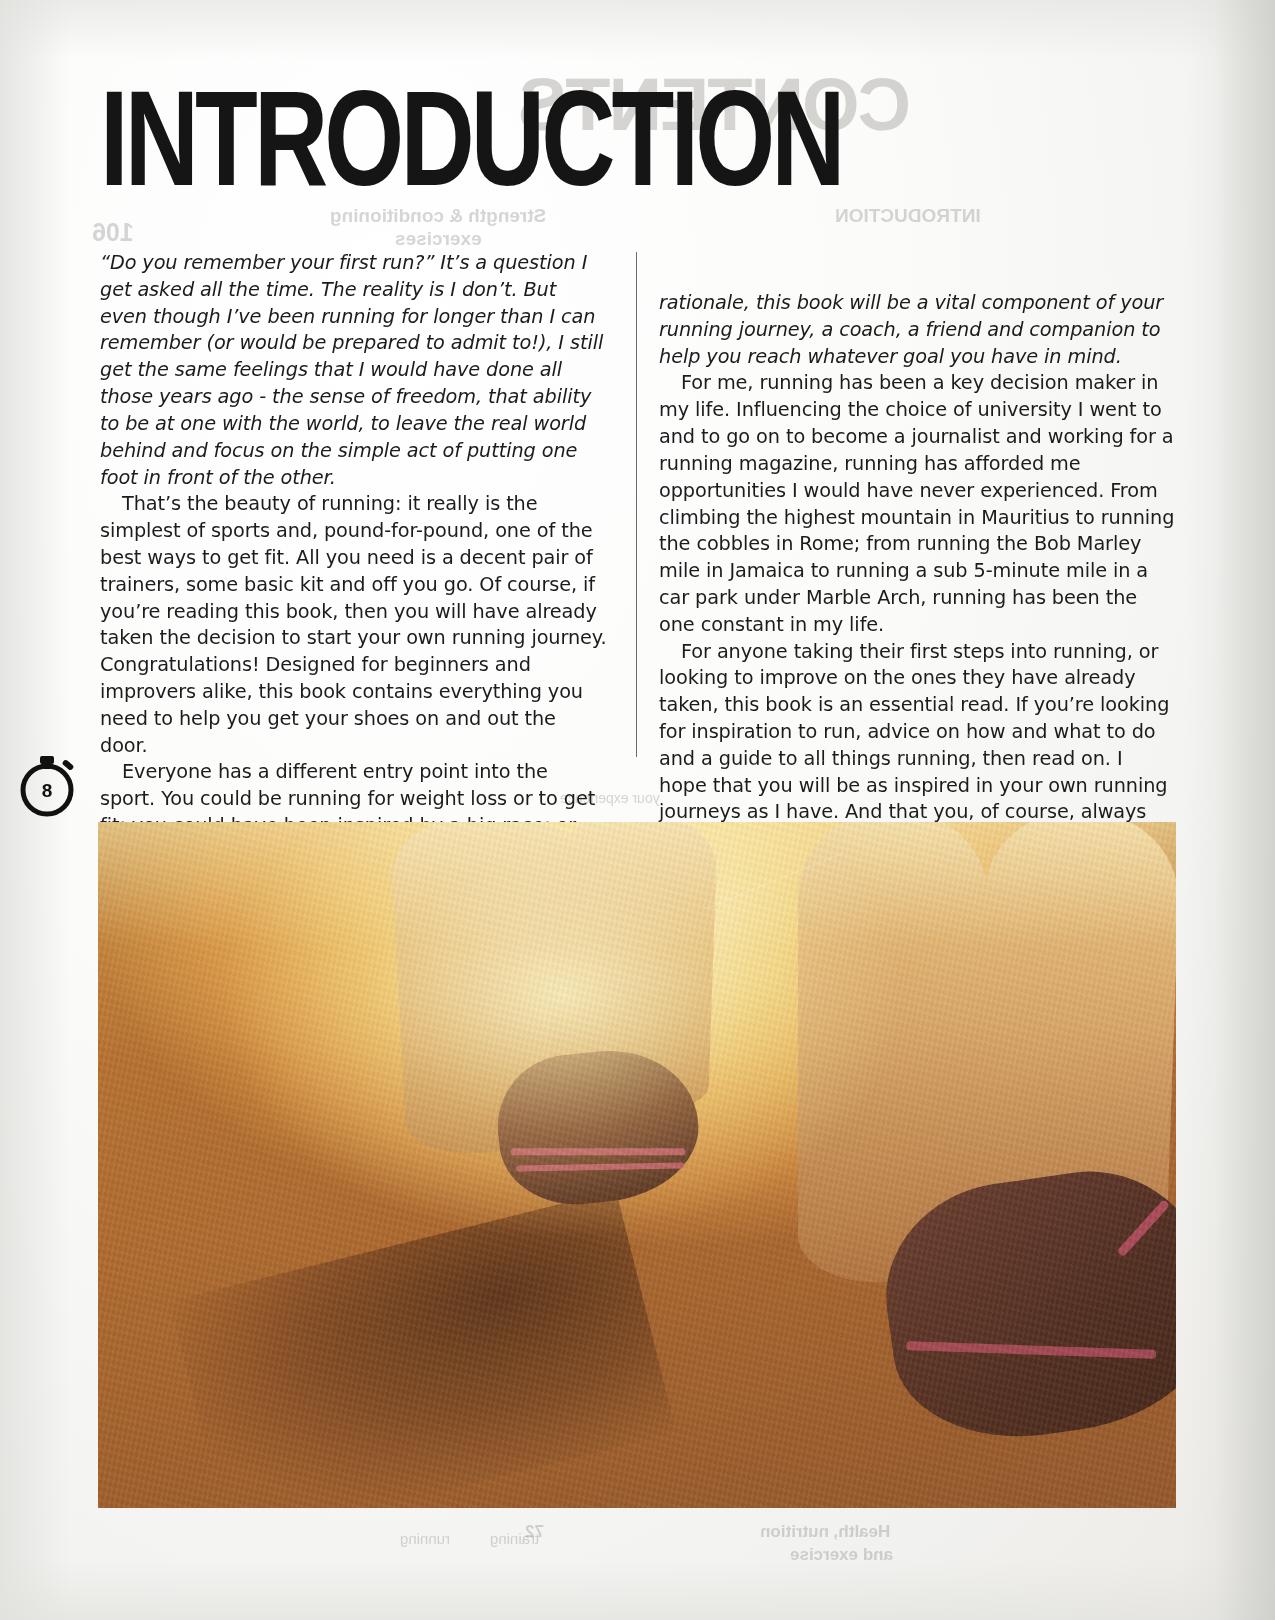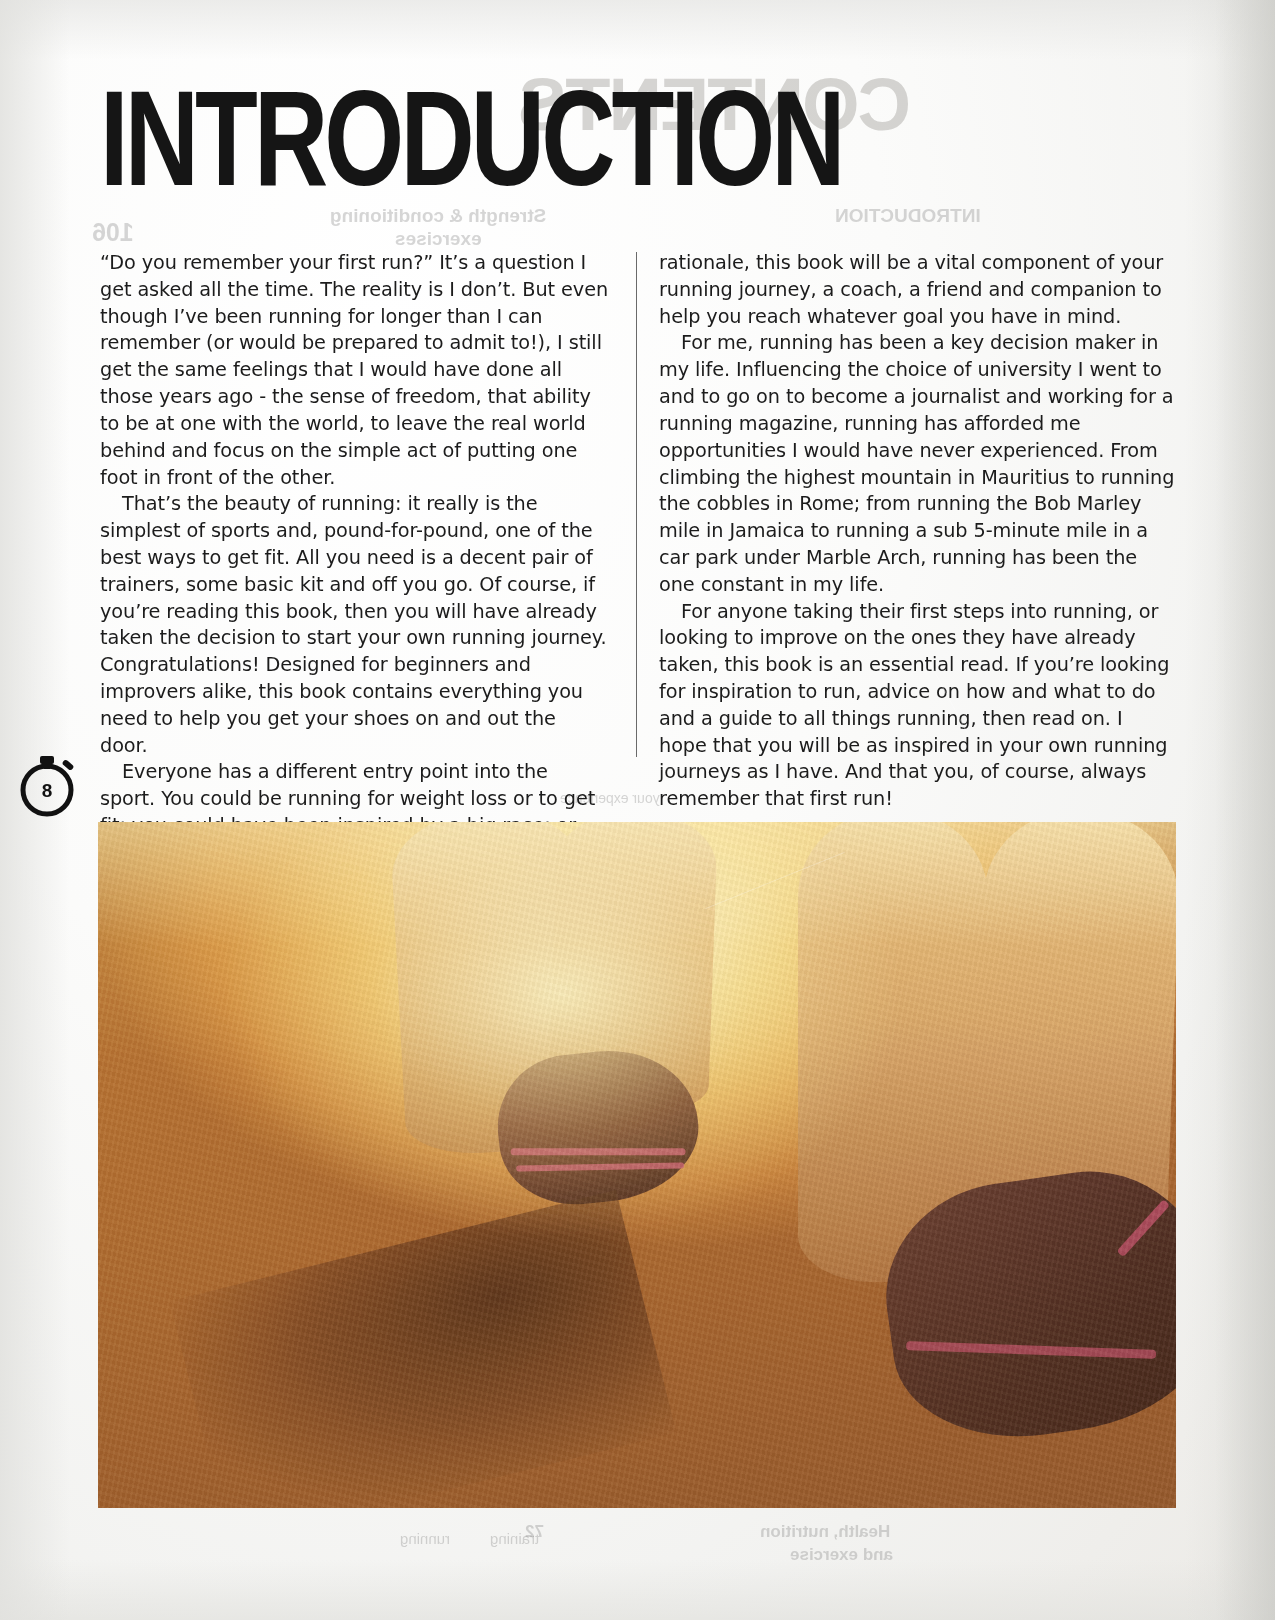--- a/index.html
+++ b/index.html
@@ -96,26 +96,26 @@
     font-family: "DejaVu Sans", sans-serif;
     letter-spacing: -0.1px;
   }
   .col-left { padding-right: 28px; }
   .col-divider {
     width: 1px;
     background: #6a6a6a;
     margin: 2px 22px 0 0;
     height: 505px;
   }
-  .col-right { width: 520px; }
+  .col-right { width: 520px; margin-top: 40px; }
   .col p {
     margin: 0;
     text-indent: 22px;
   }
-  .col p.first { text-indent: 0; }
+  .col p.first { text-indent: 0; font-style: italic; }
 
   .signature {
     position: absolute;
     left: 672px;
     top: 1013px;
     font-size: 19.3px;
     line-height: 1.39;
     color: #1c1c1c;
   }
 

